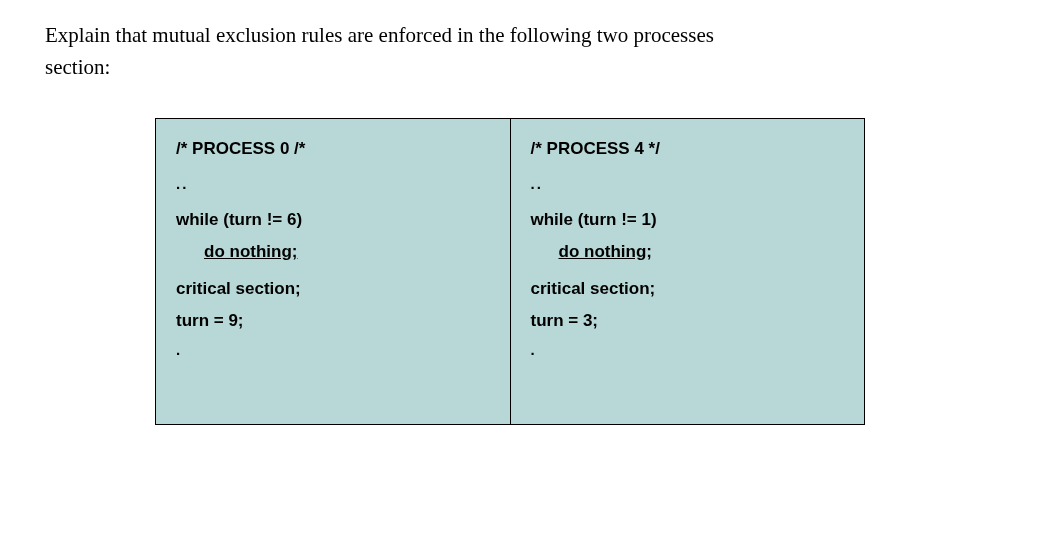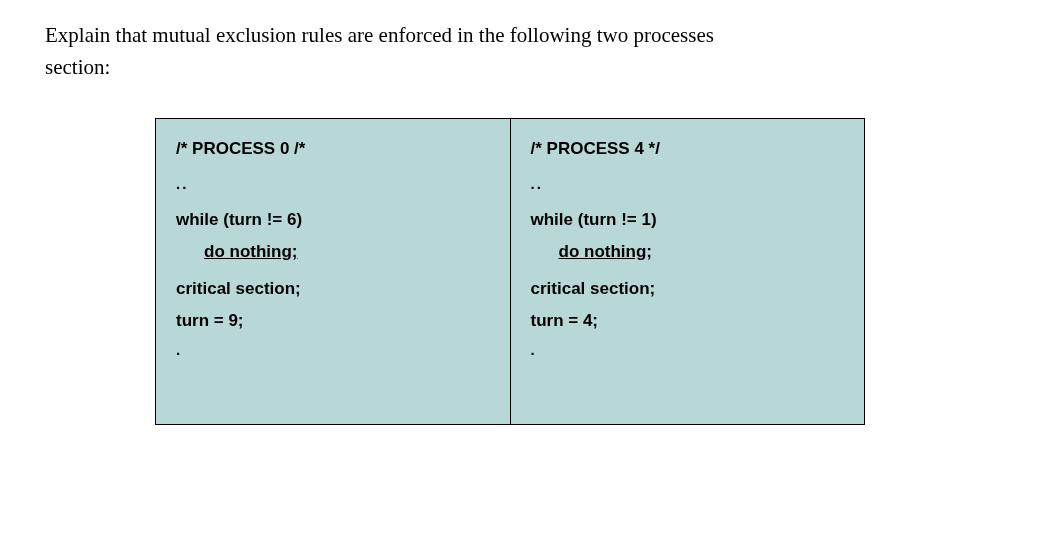--- a/index.html
+++ b/index.html
@@ -74,19 +74,19 @@
       </td>
       <td>
         <div>/* PROCESS 4 */</div>
         <div class="gap"></div>
         <div class="dots">..</div>
         <div class="gap"></div>
         <div>while (turn != 1)</div>
         <div class="indent">do nothing;</div>
         <div class="gap"></div>
         <div>critical section;</div>
-        <div>turn = 4;</div>
+        <div>turn = 3;</div>
         <div class="dot-single">.</div>
       </td>
     </tr>
   </tbody>
     </table>
 </div>
 
 </body></html>

